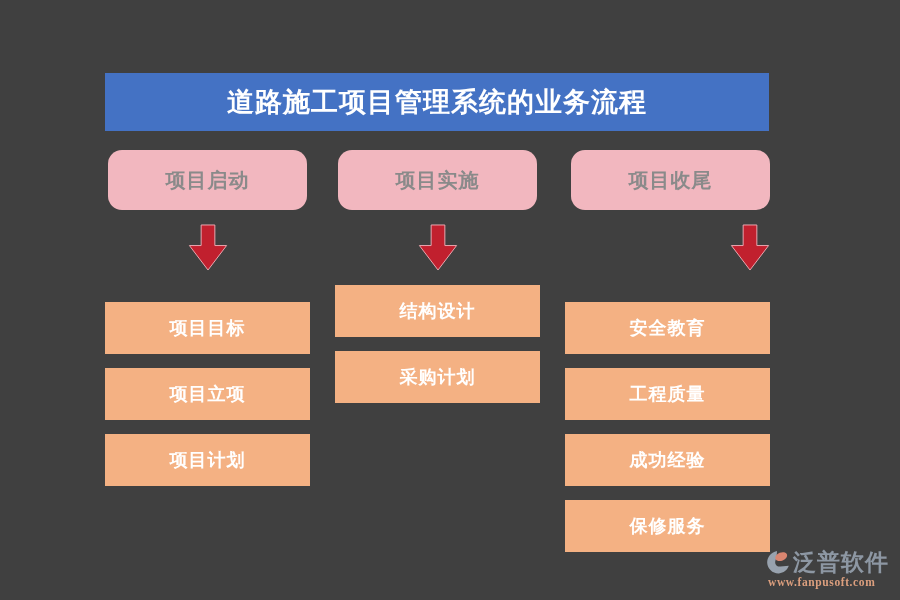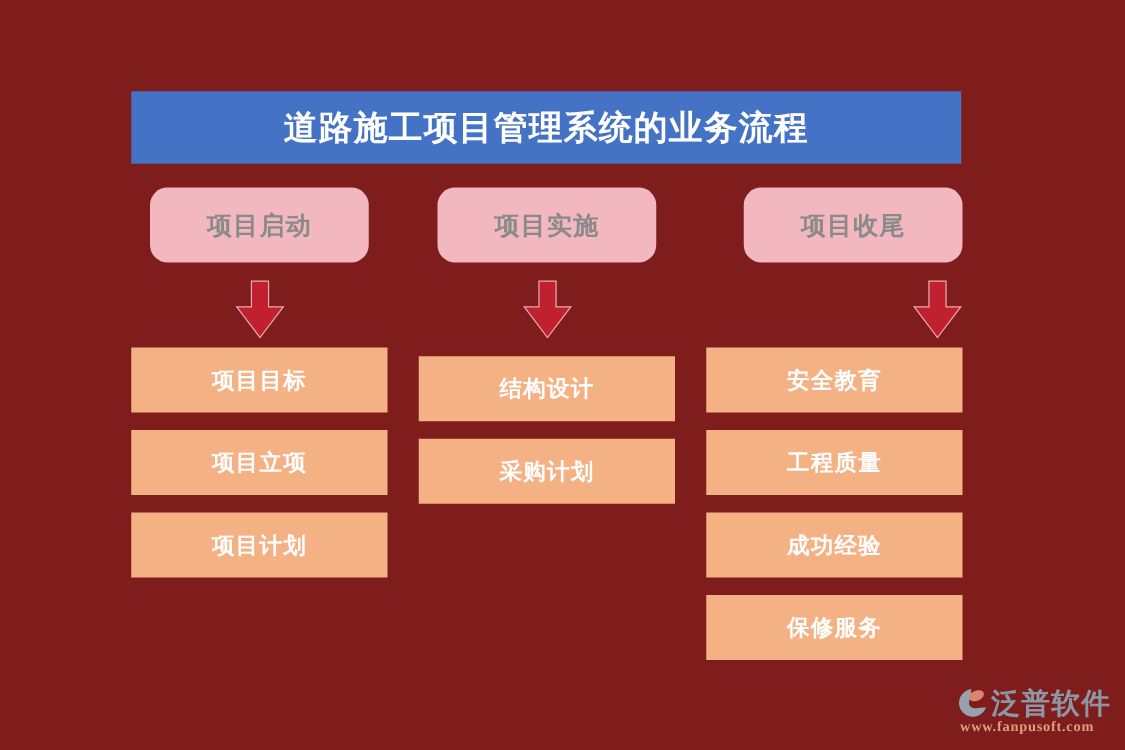--- a/index.html
+++ b/index.html
@@ -1,20 +1,20 @@
 <!DOCTYPE html>
 <html><head>
 <meta charset="utf-8">
 <style>
   html, body { margin: 0; padding: 0; background: #ffffff; }
   .canvas {
     position: relative;
     width: 900px;
     height: 600px;
-    background: #7f1d1d;
+    background: #404040;
     overflow: hidden;
     font-family: "Liberation Serif", "DejaVu Serif", serif;
   }
   .header {
     position: absolute;
     left: 105px; top: 73px;
     width: 664px; height: 58px;
     background: #4472C4;
     display: flex; align-items: center; justify-content: center;
   }
@@ -29,21 +29,21 @@
     top: 150px;
     width: 205px;
     display: flex;
     flex-direction: column;
     align-items: center;
   }
   .col-1 { left: 105px; }
   .col-2 { left: 335px; }
   .col-3 { left: 565px; align-items: flex-end; }
   .phase {
-    width: 175px; height: 60px;
+    width: 199px; height: 60px;
     border-radius: 14px;
     background: #F2B7BF;
     display: flex; align-items: center; justify-content: center;
     color: #8A8A8A;
     font-size: 20px;
     font-weight: bold;
     letter-spacing: 1px;
   }
   .arrow {
     margin-top: 14px;
@@ -53,21 +53,21 @@
   .step {
     margin-top: 14px;
     width: 205px; height: 52px;
     background: #F4B183;
     display: flex; align-items: center; justify-content: center;
     color: #ffffff;
     font-size: 18px;
     font-weight: bold;
     letter-spacing: 1px;
   }
-  .step.first { margin-top: 7px; }
+  .step.first { margin-top: 31px; }
   .watermark {
     position: absolute;
     left: 765px; top: 549px;
     display: flex;
     flex-direction: column;
   }
   .watermark-row {
     display: flex;
     align-items: center;
     gap: 2px;

